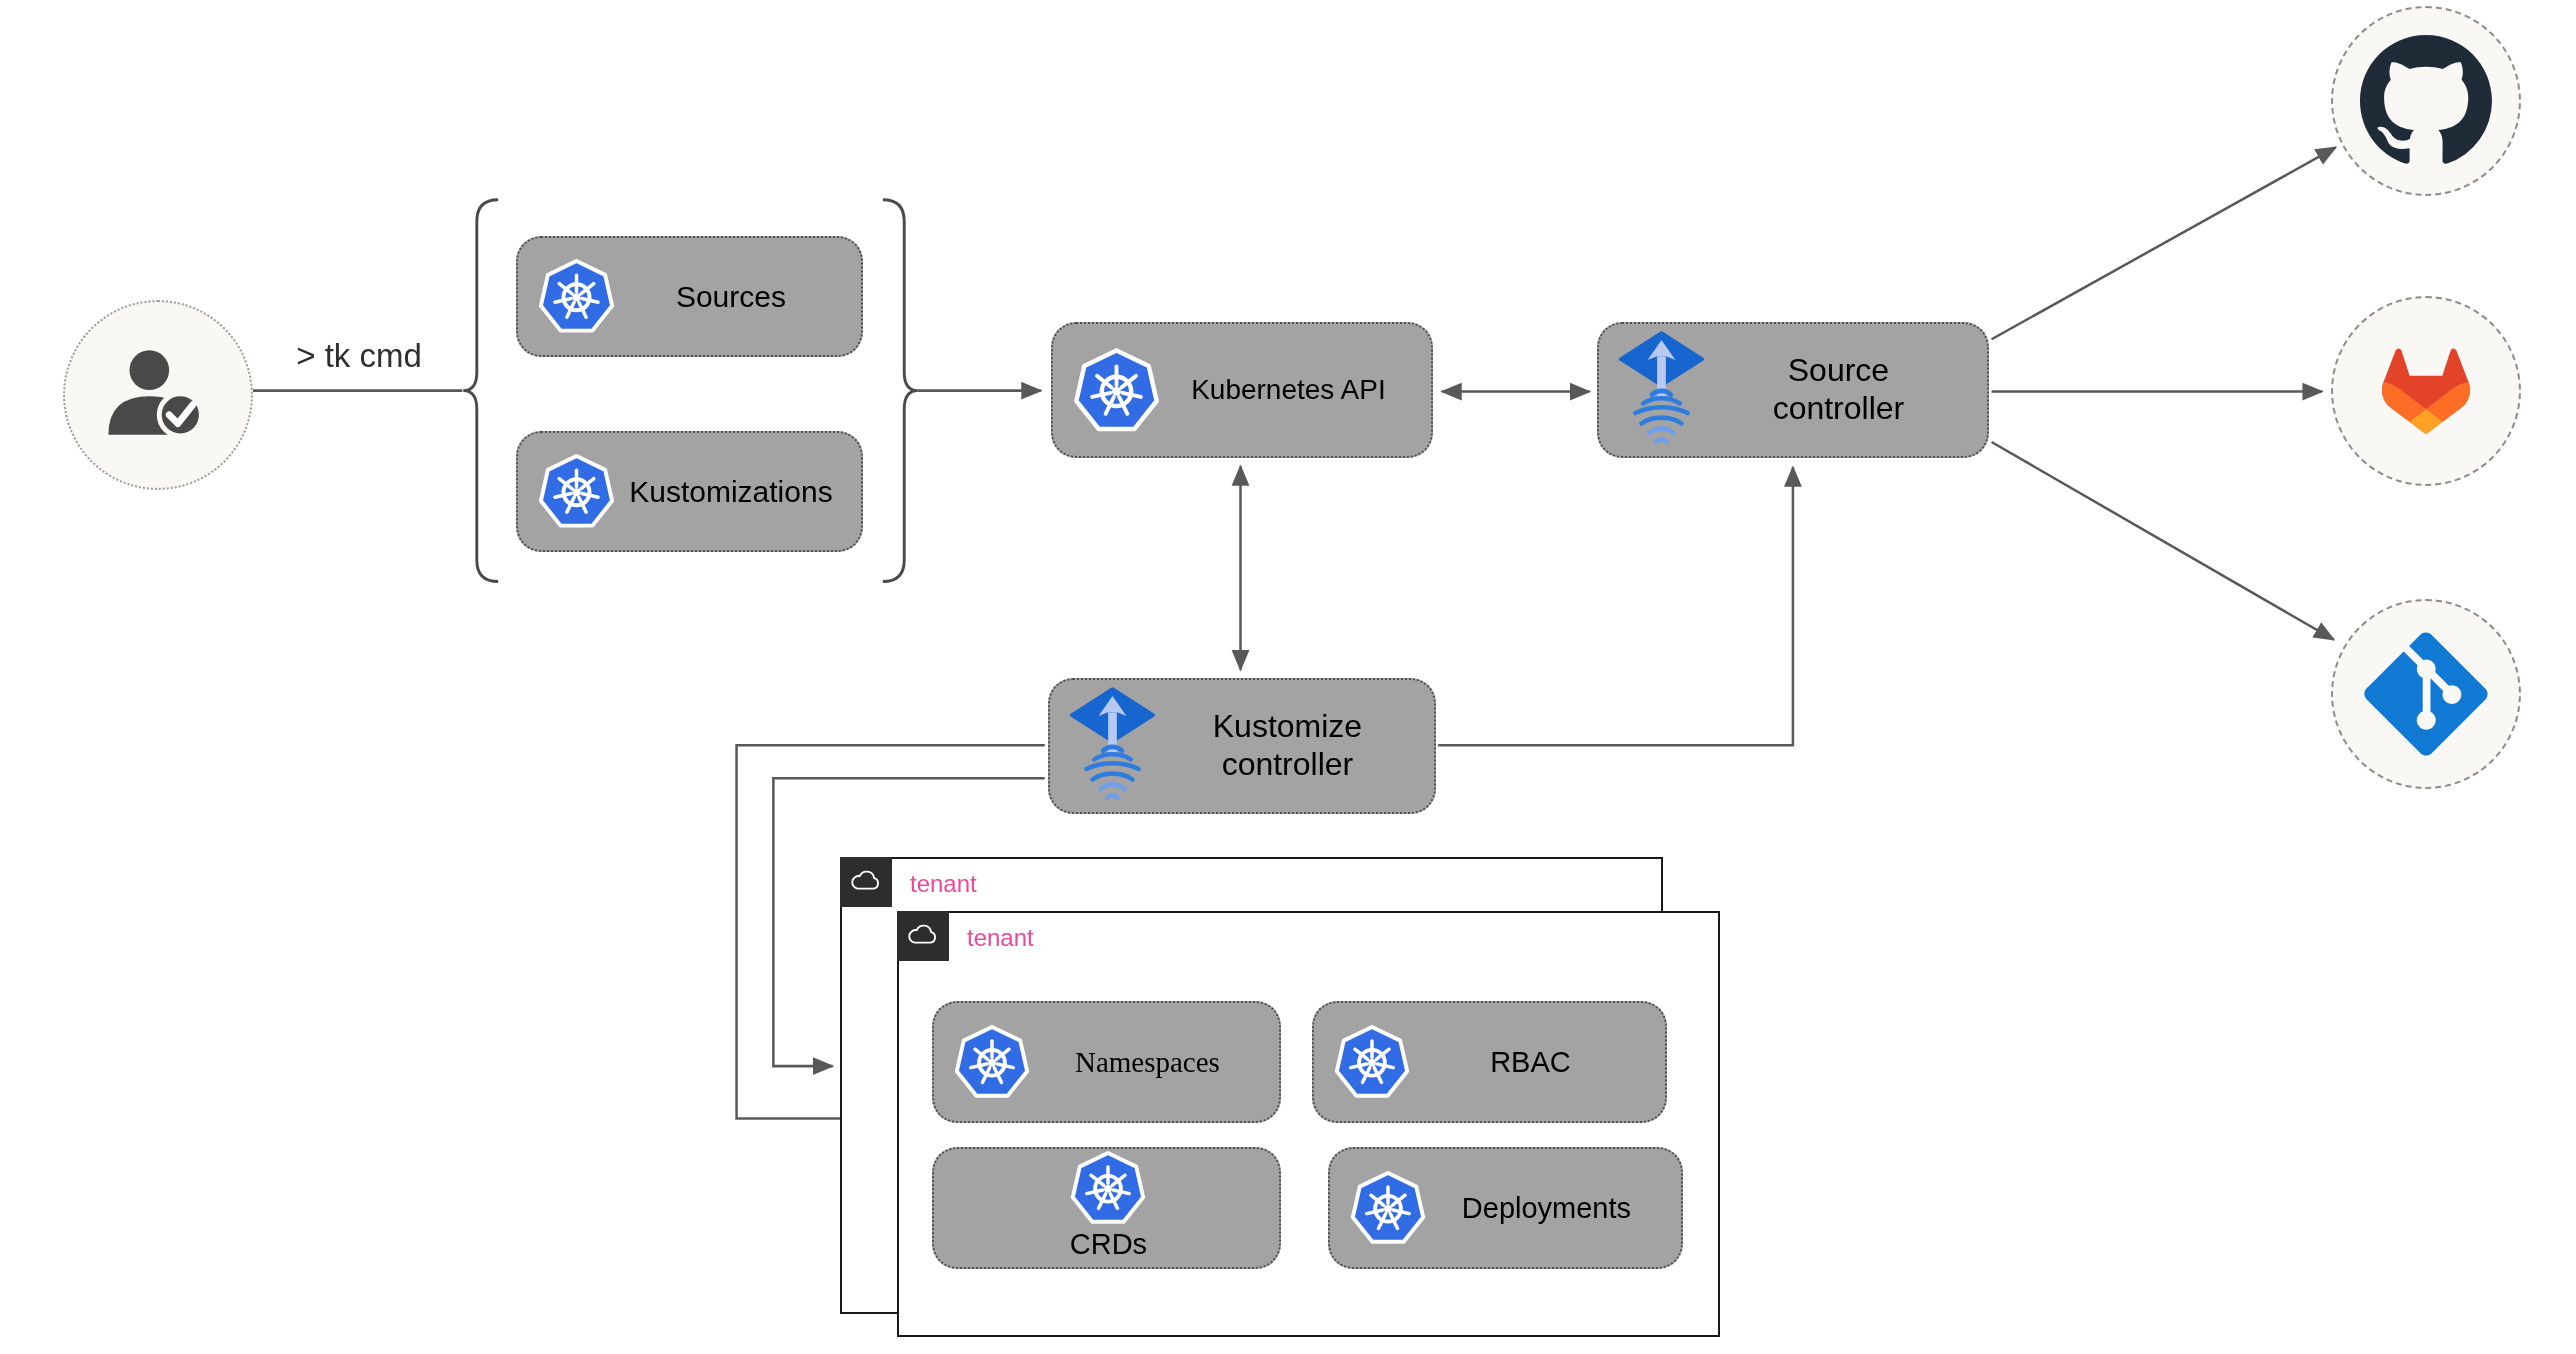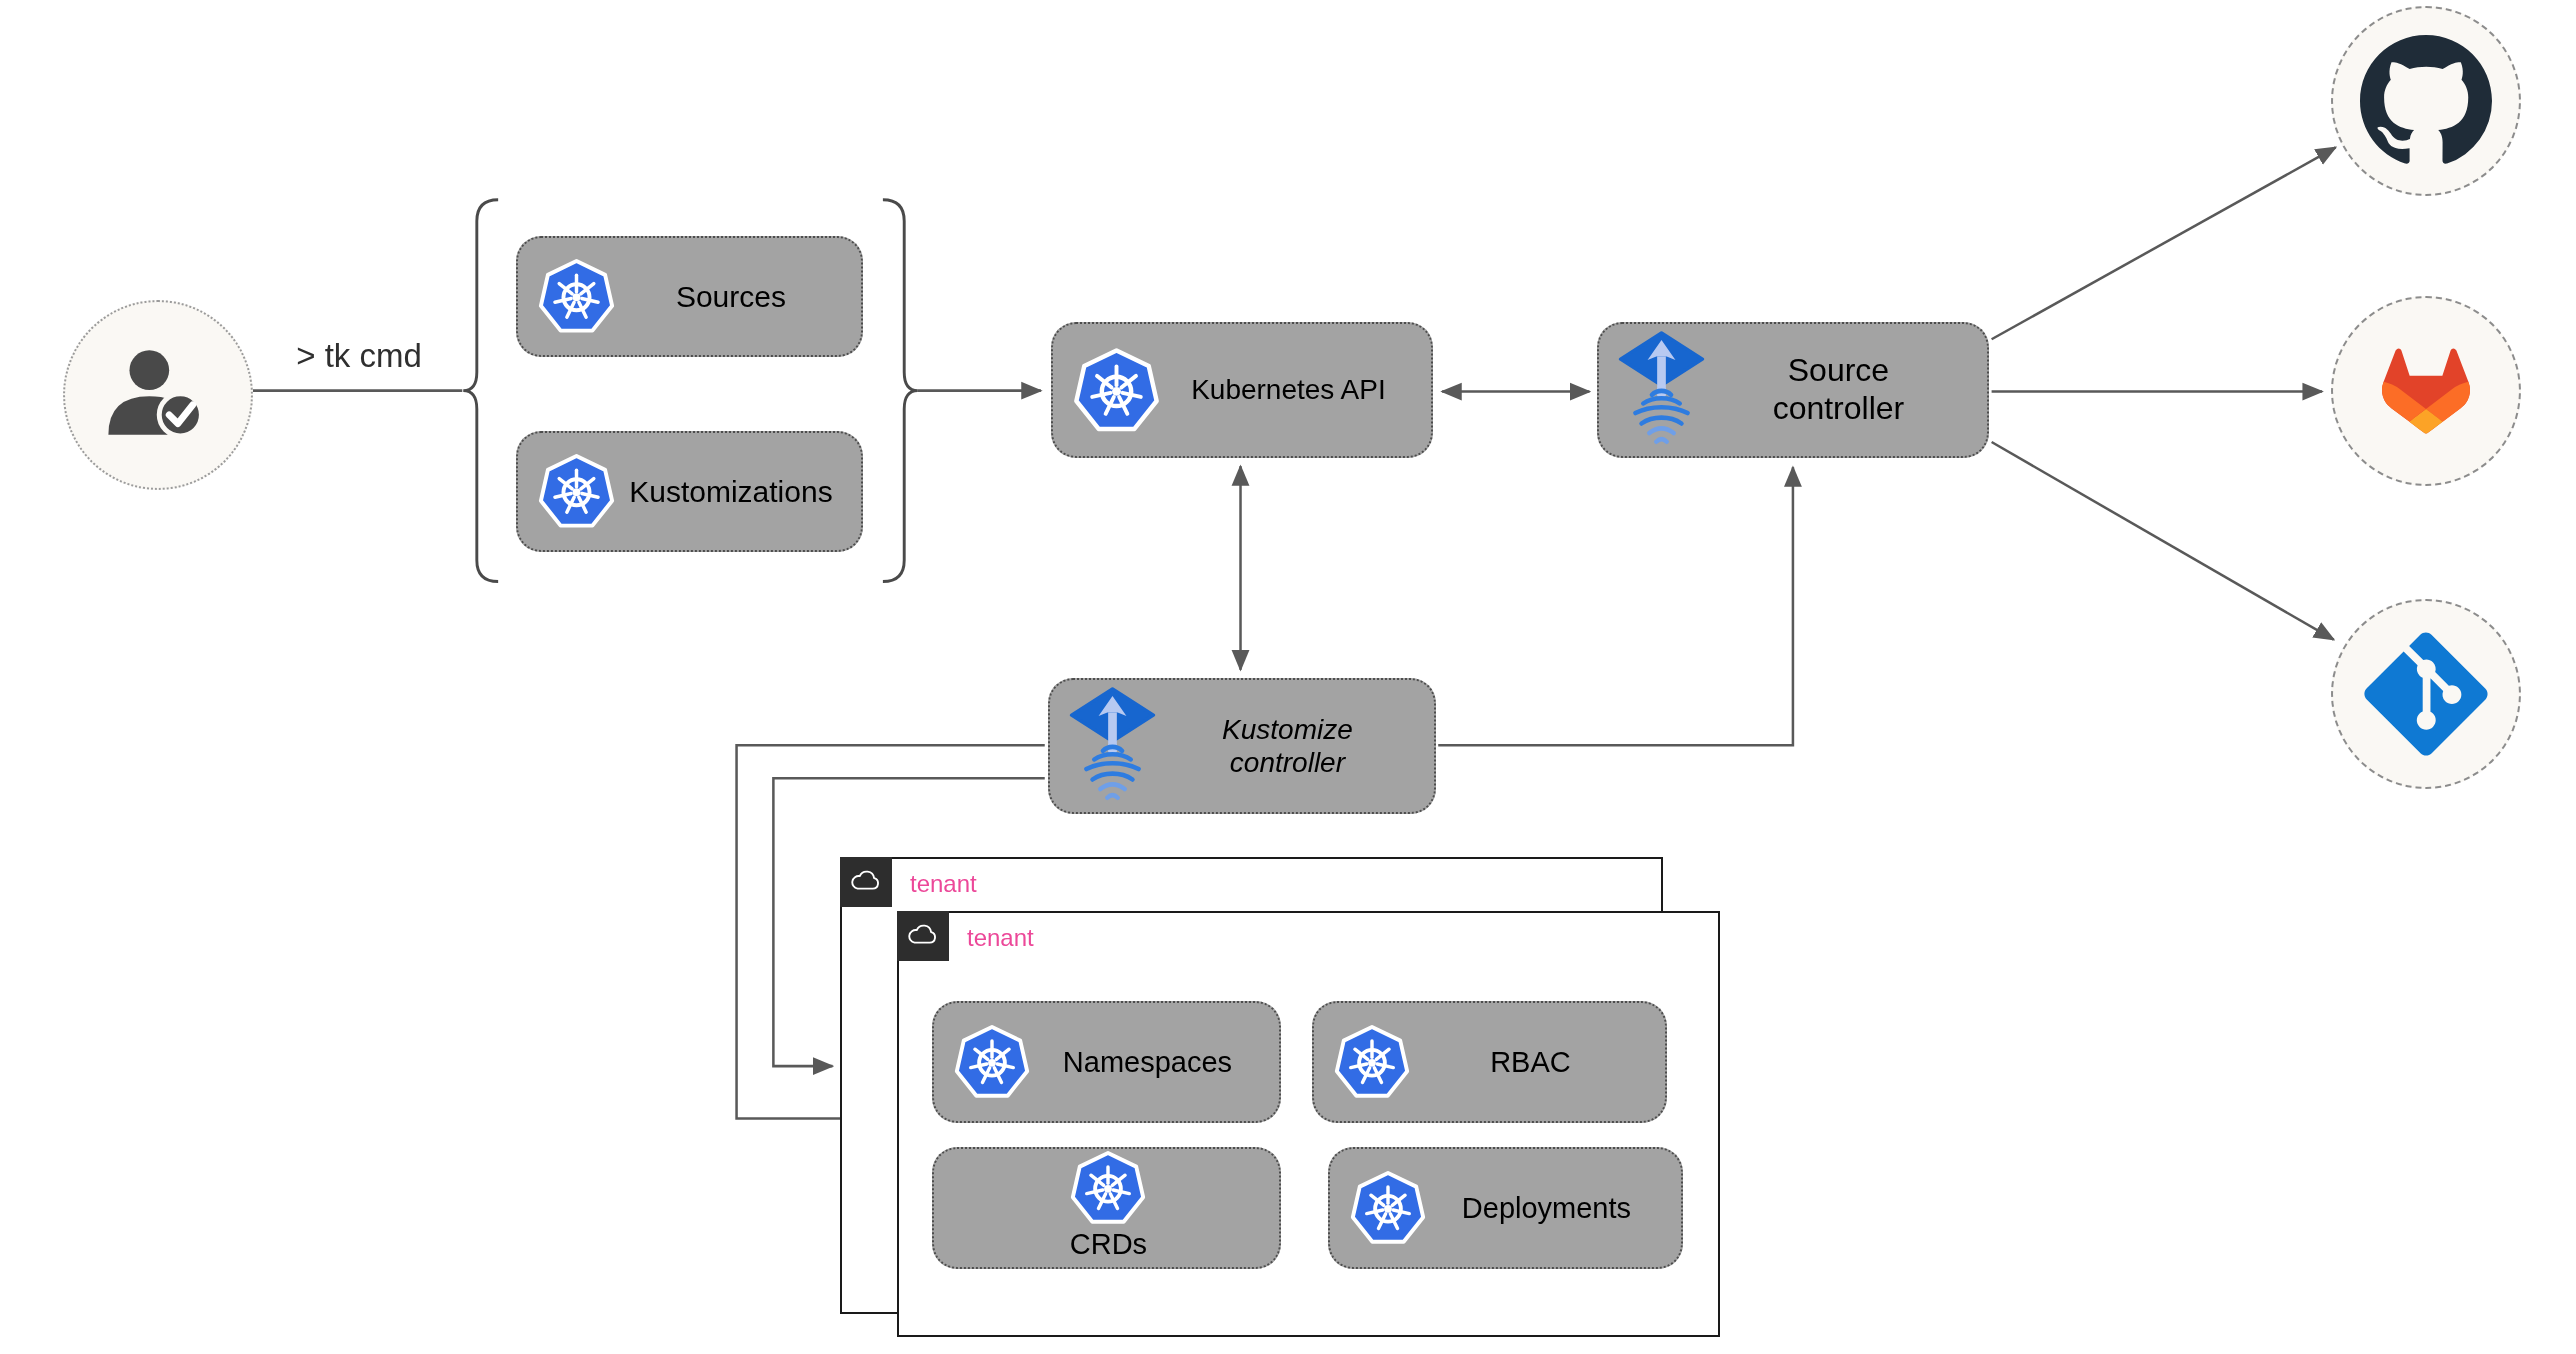--- a/index.html
+++ b/index.html
@@ -37,21 +37,21 @@
   .tenant{position:absolute;background:#ffffff;border:2.5px solid #1a1a1a;box-sizing:border-box;}
   .tenant .tab{
     position:absolute;top:-2.5px;left:-2.5px;width:52px;height:50px;background:#2d2d2d;
     display:flex;align-items:center;justify-content:center;
   }
   .tenant .tlabel{position:absolute;top:10.7px;left:68px;font-size:24px;color:#ec4899;}
   .t-back{left:840px;top:857px;width:823px;height:457px;z-index:2;}
   .t-front{left:897px;top:911px;width:823px;height:426px;z-index:2;}
   
   .t-front .node{position:absolute;}
-  .n-namespaces{left:33px; top:88px; width:349px;height:122px;}
+  .n-namespaces{left:33px; top:88px; width:349px;height:122px;font-family:Liberation Serif, serif;}
   .n-rbac      {left:413px;top:88px; width:355px;height:122px;}
   .n-crds      {left:33px; top:234px;width:349px;height:122px;flex-direction:column;}
   .n-deploy    {left:429px;top:234px;width:355px;height:122px;}
   
   .n-sources       {left:516px; top:236px;width:347px;height:121px;}
   .n-kustomizations{left:516px; top:431px;width:347px;height:121px;}
   .n-k8sapi        {left:1051px;top:322px;width:382px;height:136px;}
   .n-srcctl        {left:1597px;top:322px;width:392px;height:136px;text-decoration:underline;}
   .n-kusctl        {left:1048px;top:678px;width:388px;height:136px;}
   .hidden-defs{position:absolute;width:0;height:0;overflow:hidden;}
@@ -183,21 +183,21 @@
     <svg class="ic" width="87" height="118" viewBox="0 0 90 122">
         <use href="#i-flux"></use>
       </svg>
     <div class="lbl" style="font-size:32px;"><span class="wrap" style="width:174px;">Source controller</span></div>
   </div>
 
   <div class="node n-kusctl">
     <svg class="ic" width="87" height="118" viewBox="0 0 90 122">
         <use href="#i-flux"></use>
       </svg>
-    <div class="lbl" style="font-size:28px;font-style:italic;"><span class="wrap" style="width:184px;">Kustomize controller</span></div>
+    <div class="lbl" style="font-size:32px;"><span class="wrap" style="width:184px;">Kustomize controller</span></div>
   </div>
 
   <div class="tenant t-back">
     <div class="tab">
       <svg class="ic" width="35" height="23" viewBox="0 0 36 24">
           <use href="#i-cloud"></use>
         </svg>
     </div>
     <div class="tlabel">tenant</div>
   </div>

